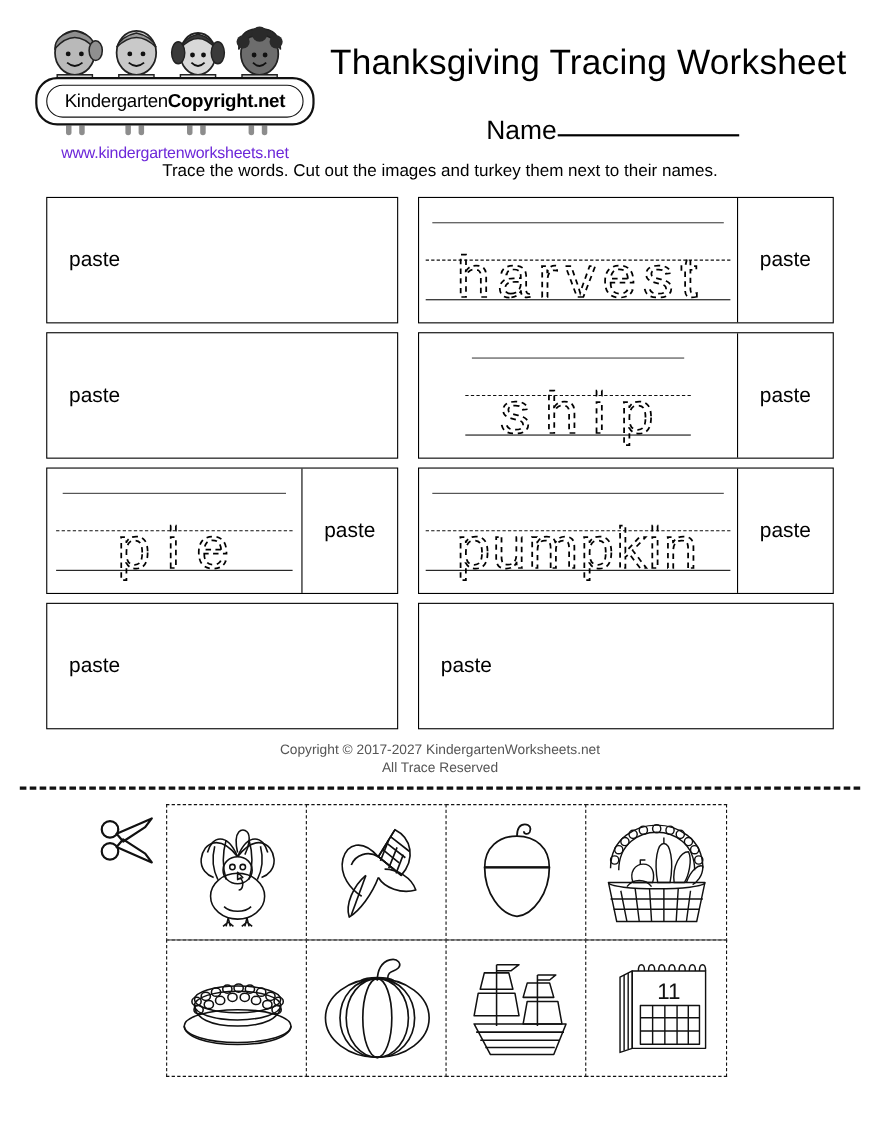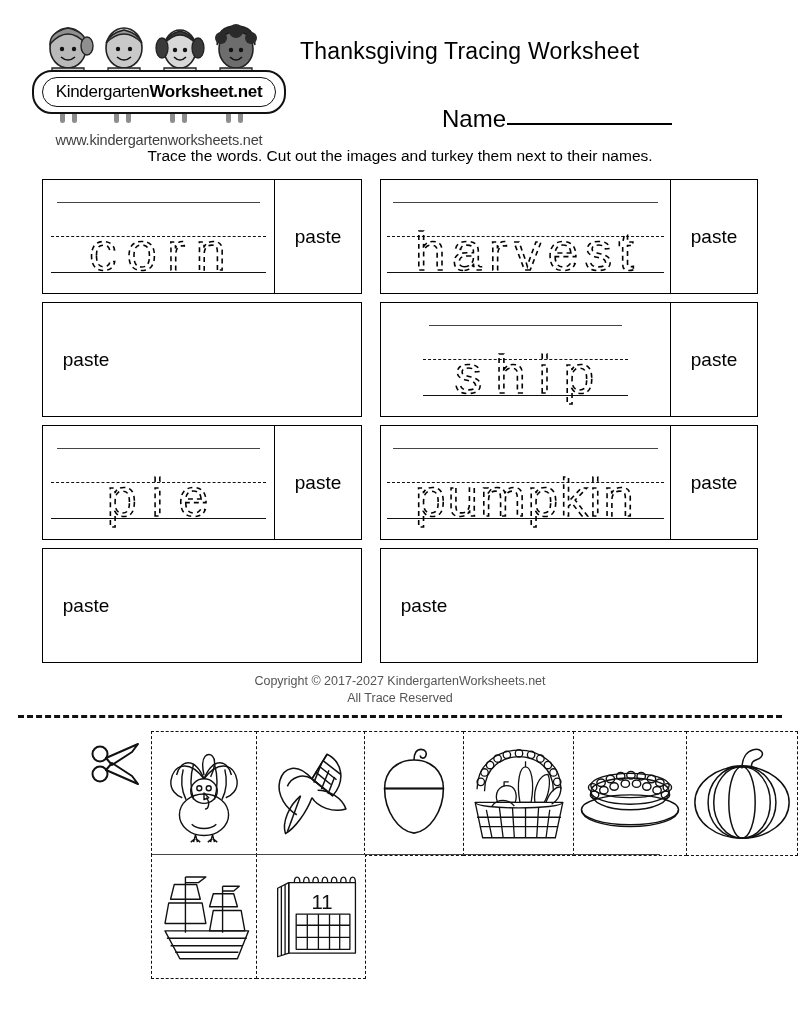--- a/index.html
+++ b/index.html
@@ -64,28 +64,28 @@
   .leg{
     position:absolute;top:0;
     width:5px;height:9px;
     background:#8d8d8d;
     border-radius:0 0 3px 3px;
   }
   .logo-url{
     margin-top:8px;
     text-align:center;
     font-size:14.5px;
-    color:#404040;
+    color:#6d28d9;
     letter-spacing:-0.2px;
   }
 
   .title{
     position:absolute;
     left:300px; top:38px;
-    font-size:23px;
+    font-size:32px;
     letter-spacing:0.2px;
     white-space:nowrap;
     text-align:center;
   }
   .name-line{
     position:absolute;
     left:442px; top:105px;
     font-size:24px;
     white-space:nowrap;
   }
@@ -172,21 +172,21 @@
   .scissors{
     position:absolute;
     left:88px; top:10px;
     width:54px;height:54px;
   }
   .cut-grid{
     position:absolute;
     left:152px; top:2px;
     width:508px;height:246px;
     display:grid;
-    grid-template-columns:repeat(6,1fr);
+    grid-template-columns:repeat(4,1fr);
     grid-template-rows:repeat(2,1fr);
   }
   .cut-cell{
     border:1.5px dashed #111;
     margin:-0.75px;
     display:flex;align-items:center;justify-content:center;
     background:#fff;
   }
   .cut-cell svg{display:block;}
   .cut-row-rule{
@@ -252,21 +252,21 @@
           <circle cx="31" cy="28" r="2.2" fill="#111"></circle>
           <path d="M20 35 Q26 41 32 35" fill="none" stroke="#111" stroke-width="1.6"></path>
           <path d="M10 46 H42 V56 H10 Z" fill="#cfcfcf" stroke="#222" stroke-width="1.3"></path>
         </svg>
       </div>
     </div>
 
     <div class="logo-banner">
       <div class="logo-banner-inner">
         <span class="logo-k">Kindergarten</span>
-          <span class="logo-w">Worksheet.net</span>
+          <span class="logo-w">Copyright.net</span>
       </div>
     </div>
     <div class="banner-legs">
       <div class="leg" style="left:18px;"></div>
       <div class="leg" style="left:30px;"></div>
       <div class="leg" style="left:72px;"></div>
       <div class="leg" style="left:84px;"></div>
       <div class="leg" style="left:128px;"></div>
       <div class="leg" style="left:140px;"></div>
       <div class="leg" style="left:184px;"></div>
@@ -280,30 +280,20 @@
 
   <div class="name-line">
     <span>Name</span><span class="name-rule"></span>
   </div>
 </div>
 
 <div class="instruction">Trace the words. Cut out the images and turkey them next to their names.</div>
 
 <div class="table-wrap" id="tracing-table">
     <div class="word-row col-left">
-      <div class="trace-cell">
-        <div class="guides">
-          <div class="gl top" style="left:14px;right:14px;top:22px;"></div>
-          <div class="gl mid" style="left:8px;right:8px;top:56px;"></div>
-          <div class="gl base" style="left:8px;right:8px;top:92px;"></div>
-        </div>
-        <svg class="trace-svg" viewBox="0 0 232 115" preserveAspectRatio="none">
-          <text x="116" y="92" text-anchor="middle" font-size="56" textLength="138.88" lengthAdjust="spacing">corn</text>
-        </svg>
-      </div>
       <div class="paste-cell">
         <span>paste</span>
       </div>
     </div>
     <div class="word-row col-right">
       <div class="trace-cell">
         <div class="guides">
           <div class="gl top" style="left:12px;right:12px;top:22px;"></div>
           <div class="gl mid" style="left:6px;right:6px;top:56px;"></div>
           <div class="gl base" style="left:6px;right:6px;top:92px;"></div>

